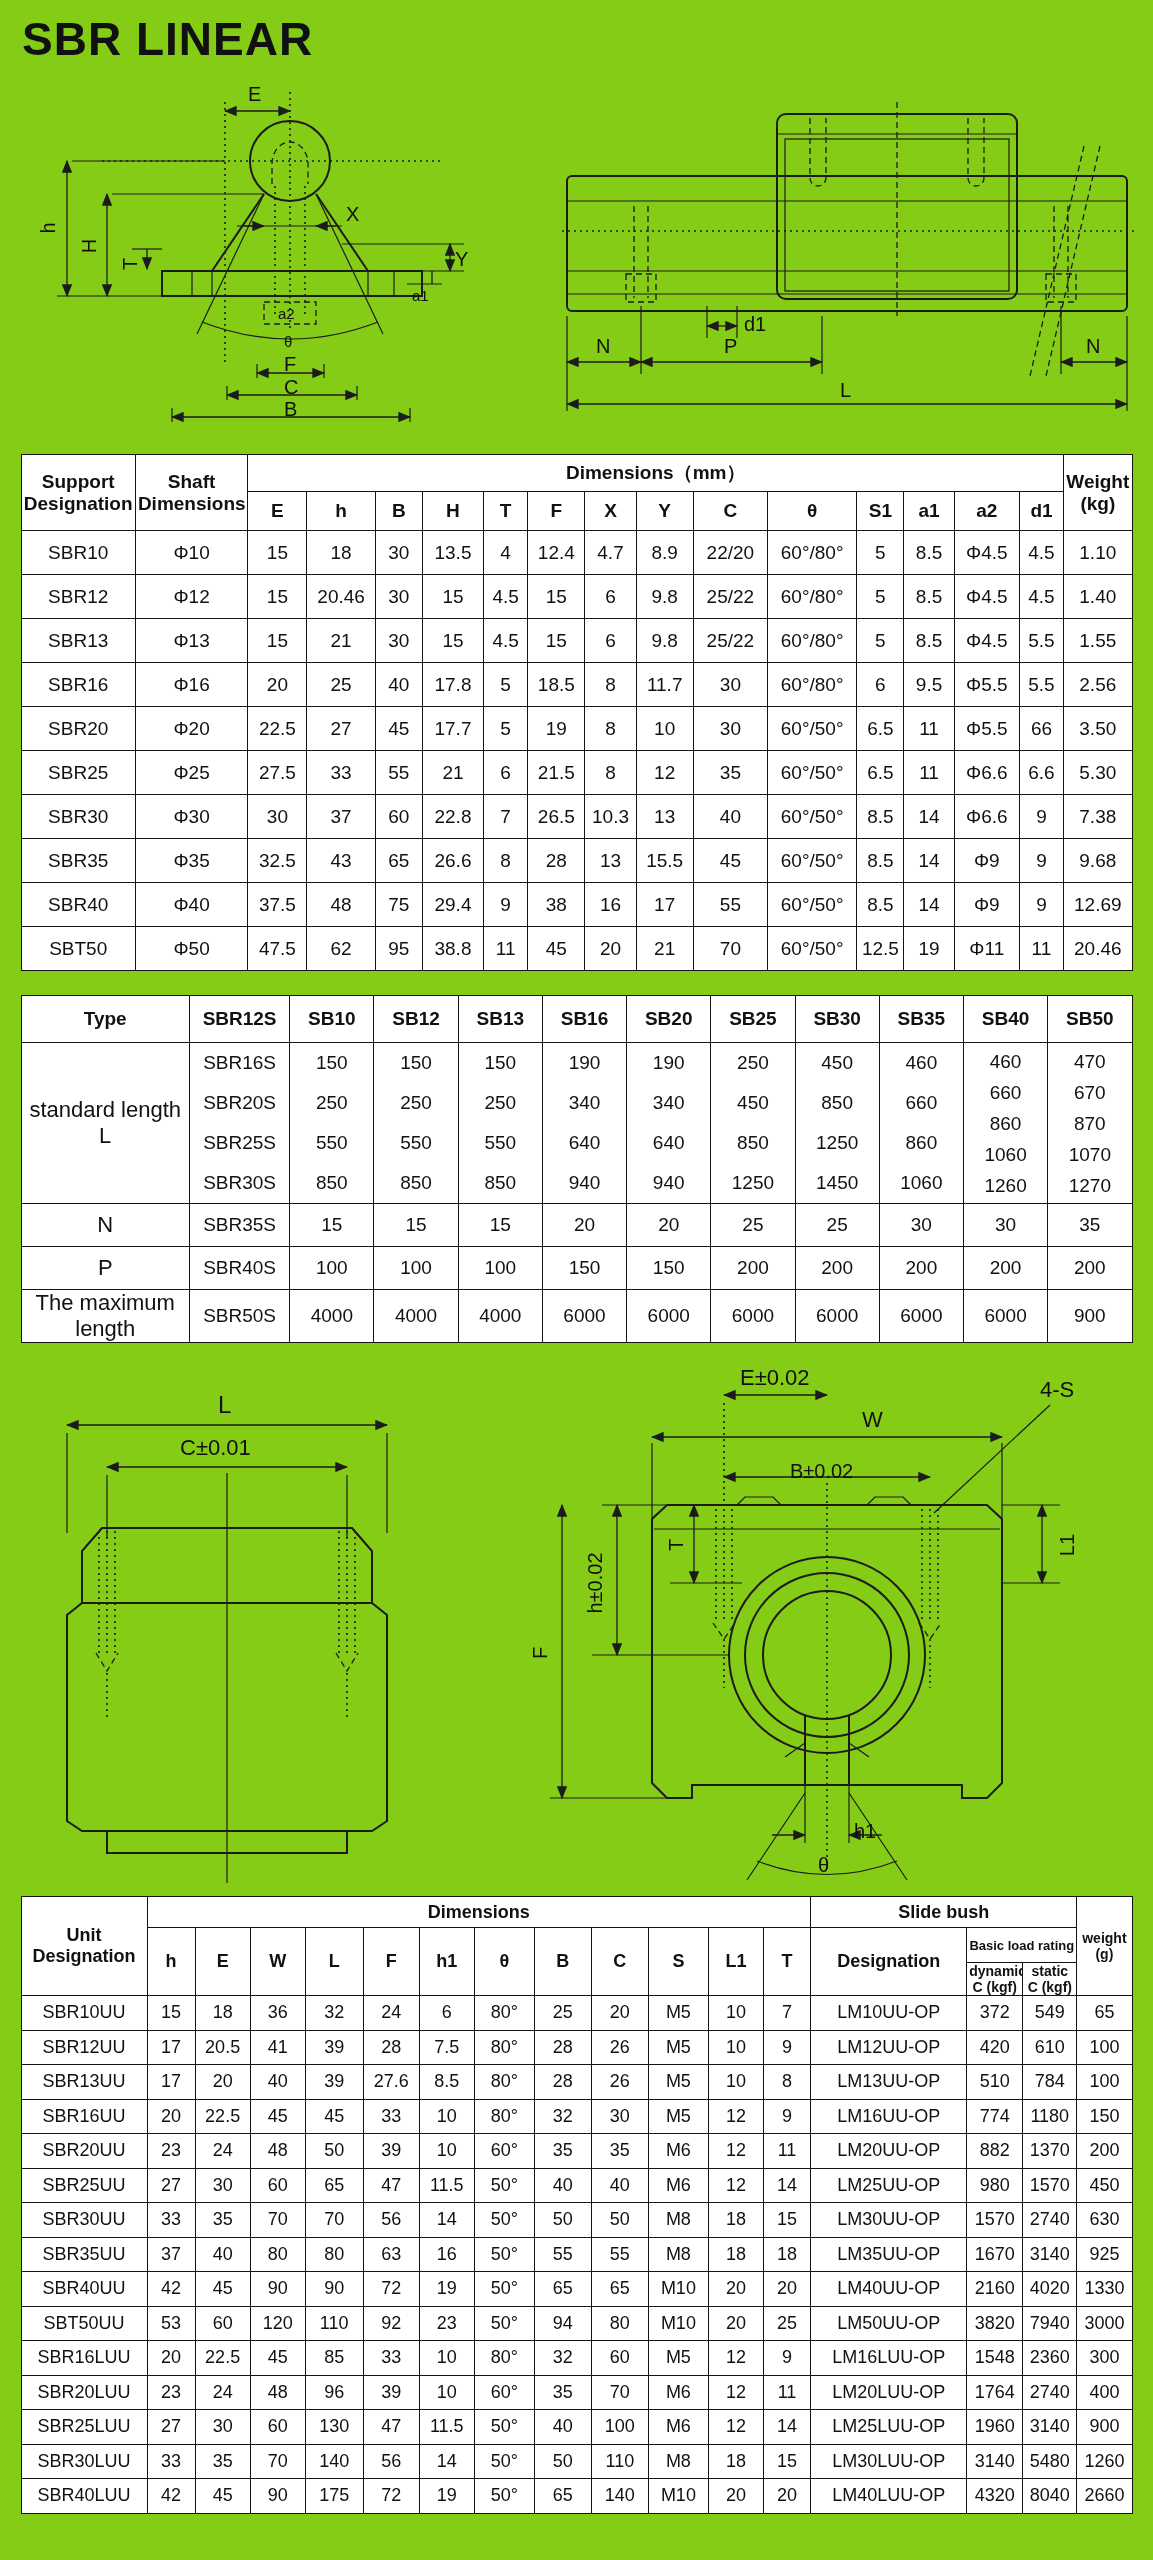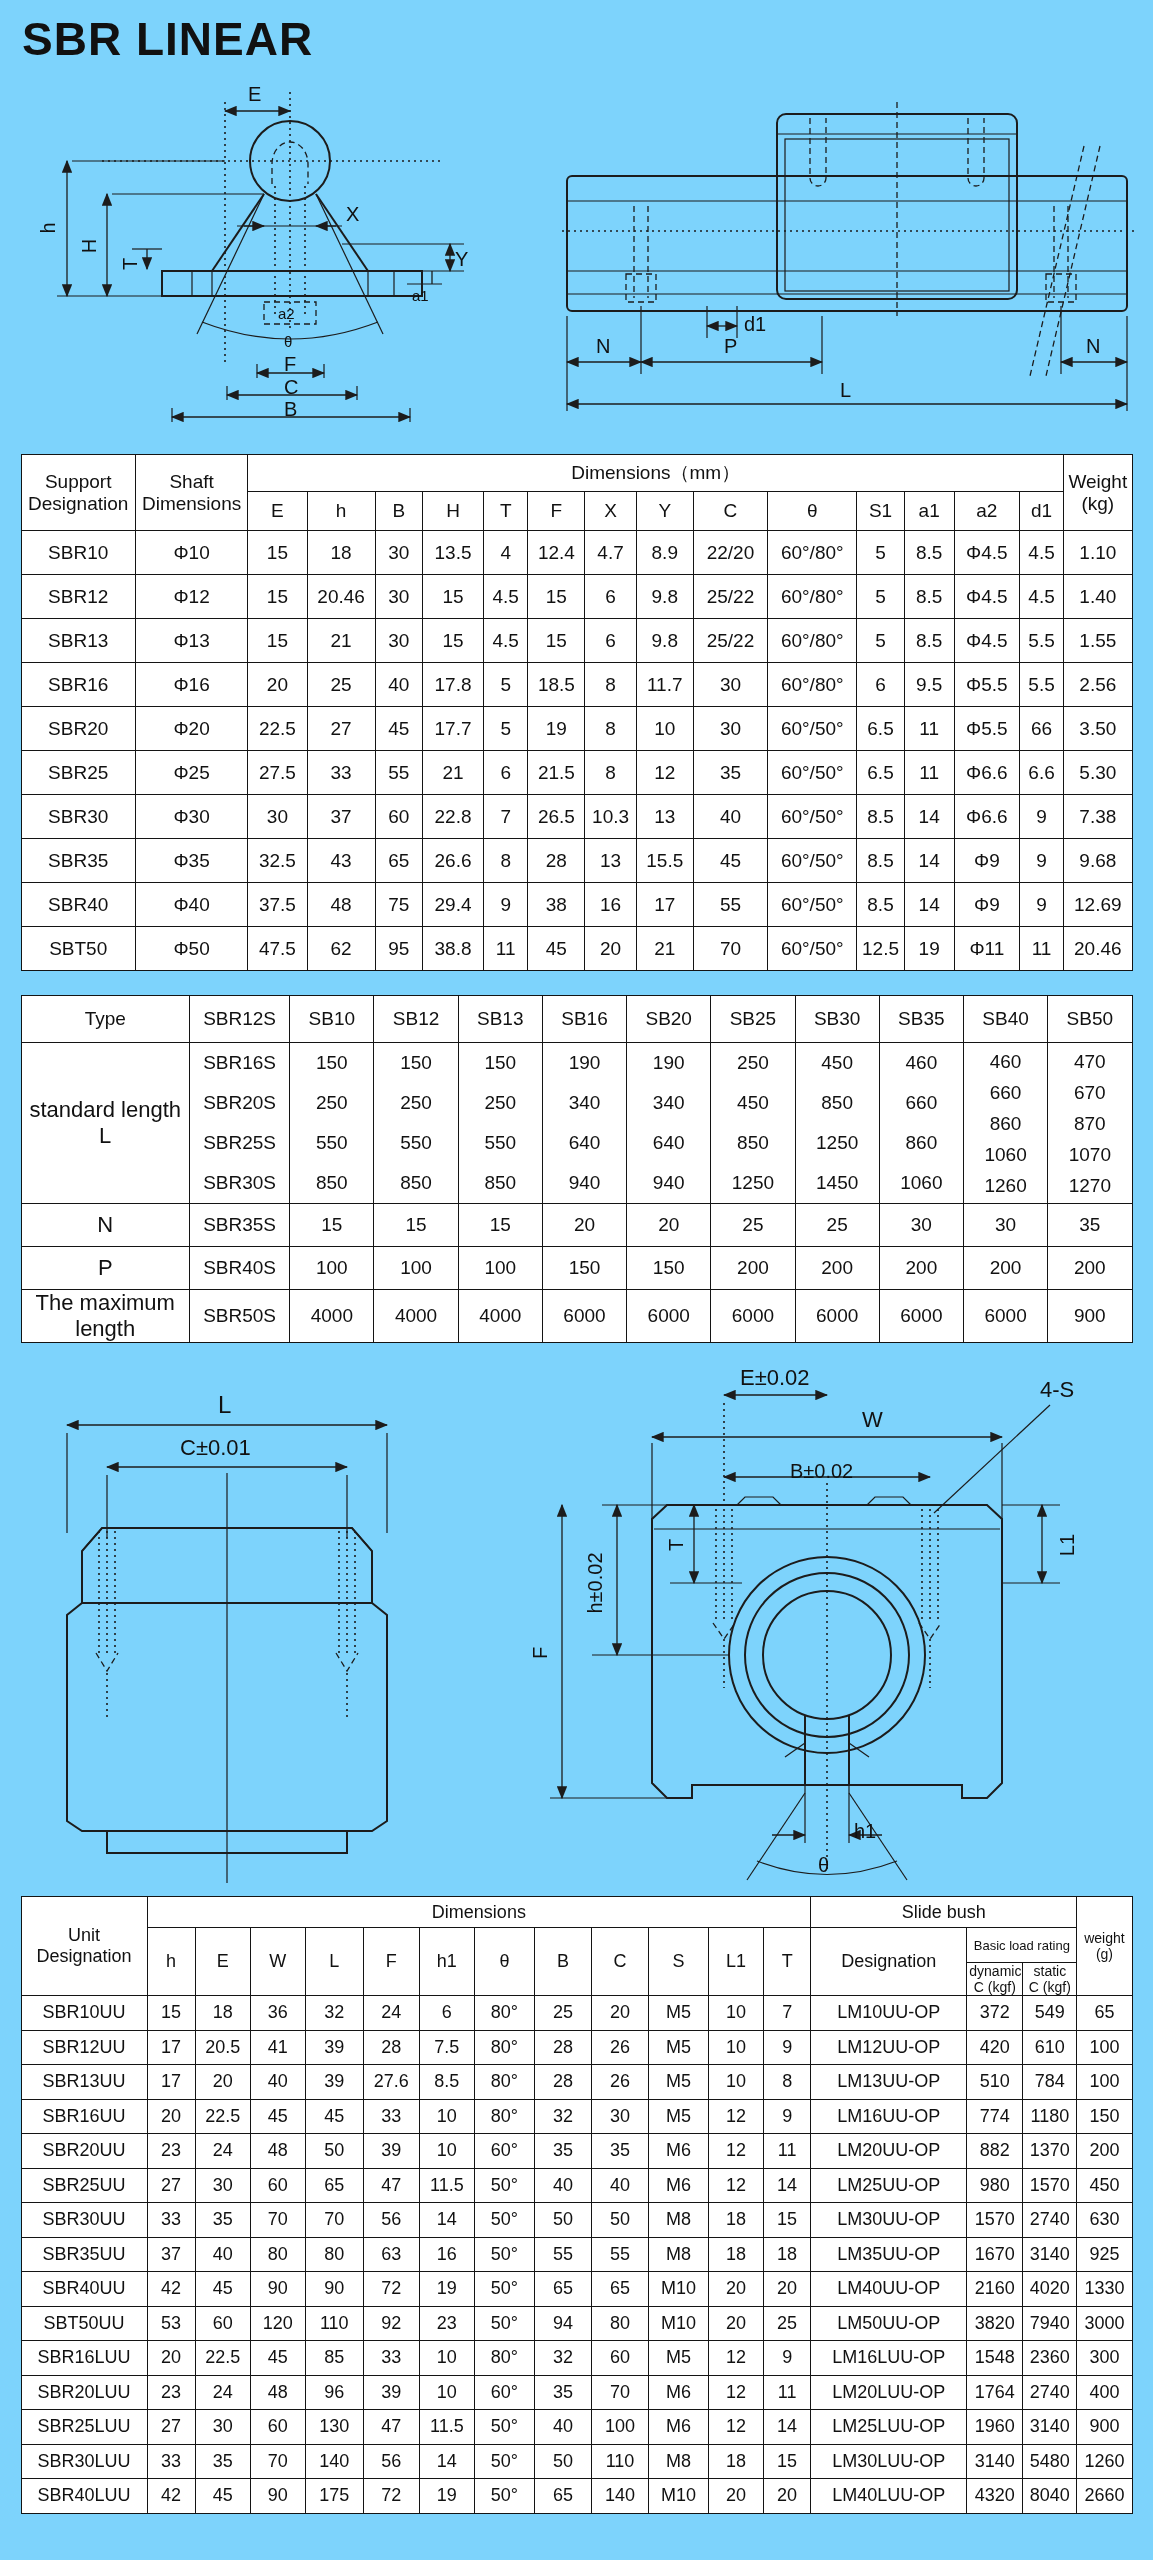--- a/index.html
+++ b/index.html
@@ -1,16 +1,16 @@
 <!DOCTYPE html>
 <html><head>
 <meta charset="utf-8">
 <style>
   html,body{margin:0;padding:0;background:#d9d9d9;}
-  .page{width:1153px;height:2560px;margin:0 auto;background:#7dd3fc;position:relative;
+  .page{width:1153px;height:2560px;margin:0 auto;background:#84cc16;position:relative;
         font-family:"Liberation Sans",sans-serif;color:#111;overflow:hidden;}
   .title{font-size:46px;font-weight:bold;margin:0;padding:12px 0 0 22px;letter-spacing:1px;white-space:pre;}
   .sectitle{font-size:44px;font-weight:bold;margin:0;padding:26px 0 0 22px;letter-spacing:1px;white-space:pre;}
 
   .diagrow{position:relative;width:1130px;margin-left:12px;}
   .drow1{height:372px;}
   .drow2{height:545px;}
   .dbox{position:absolute;top:0;}
   svg{display:block;}
   .ln{stroke:#1c1c1c;stroke-width:2;fill:none;}
@@ -18,21 +18,21 @@
   .dash{stroke:#1c1c1c;stroke-width:1.3;fill:none;stroke-dasharray:6 4;}
   .dot{stroke:#1c1c1c;stroke-width:1.6;fill:none;stroke-dasharray:2 4;}
   .dim{stroke:#1c1c1c;stroke-width:1.3;fill:none;}
   .dlab{position:absolute;font-size:20px;color:#111;line-height:1;}
   .dlab.sm{font-size:15px;}
   .dlab.rot{transform:rotate(-90deg);transform-origin:center;}
 
   table{border-collapse:collapse;table-layout:fixed;margin:0 auto;background:#fff;}
   th,td{border:1.6px solid #141414;text-align:center;vertical-align:middle;
         font-weight:normal;padding:0 2px;overflow:hidden;}
-  th{font-weight:normal;}
+  th{font-weight:bold;}
   .pre{white-space:pre-line;}
 
   #table1{width:1112px;font-size:19px;margin-top:16px;}
   #table1 thead tr.r1 th{height:36px;font-size:19px;}
   #table1 thead tr.r2 th{height:38px;}
   #table1 tbody td{height:43px;}
 
   #table2{width:1112px;font-size:19px;margin-top:24px;}
   #table2 thead th{height:46px;}
   #table2 tbody td{height:40px;}

